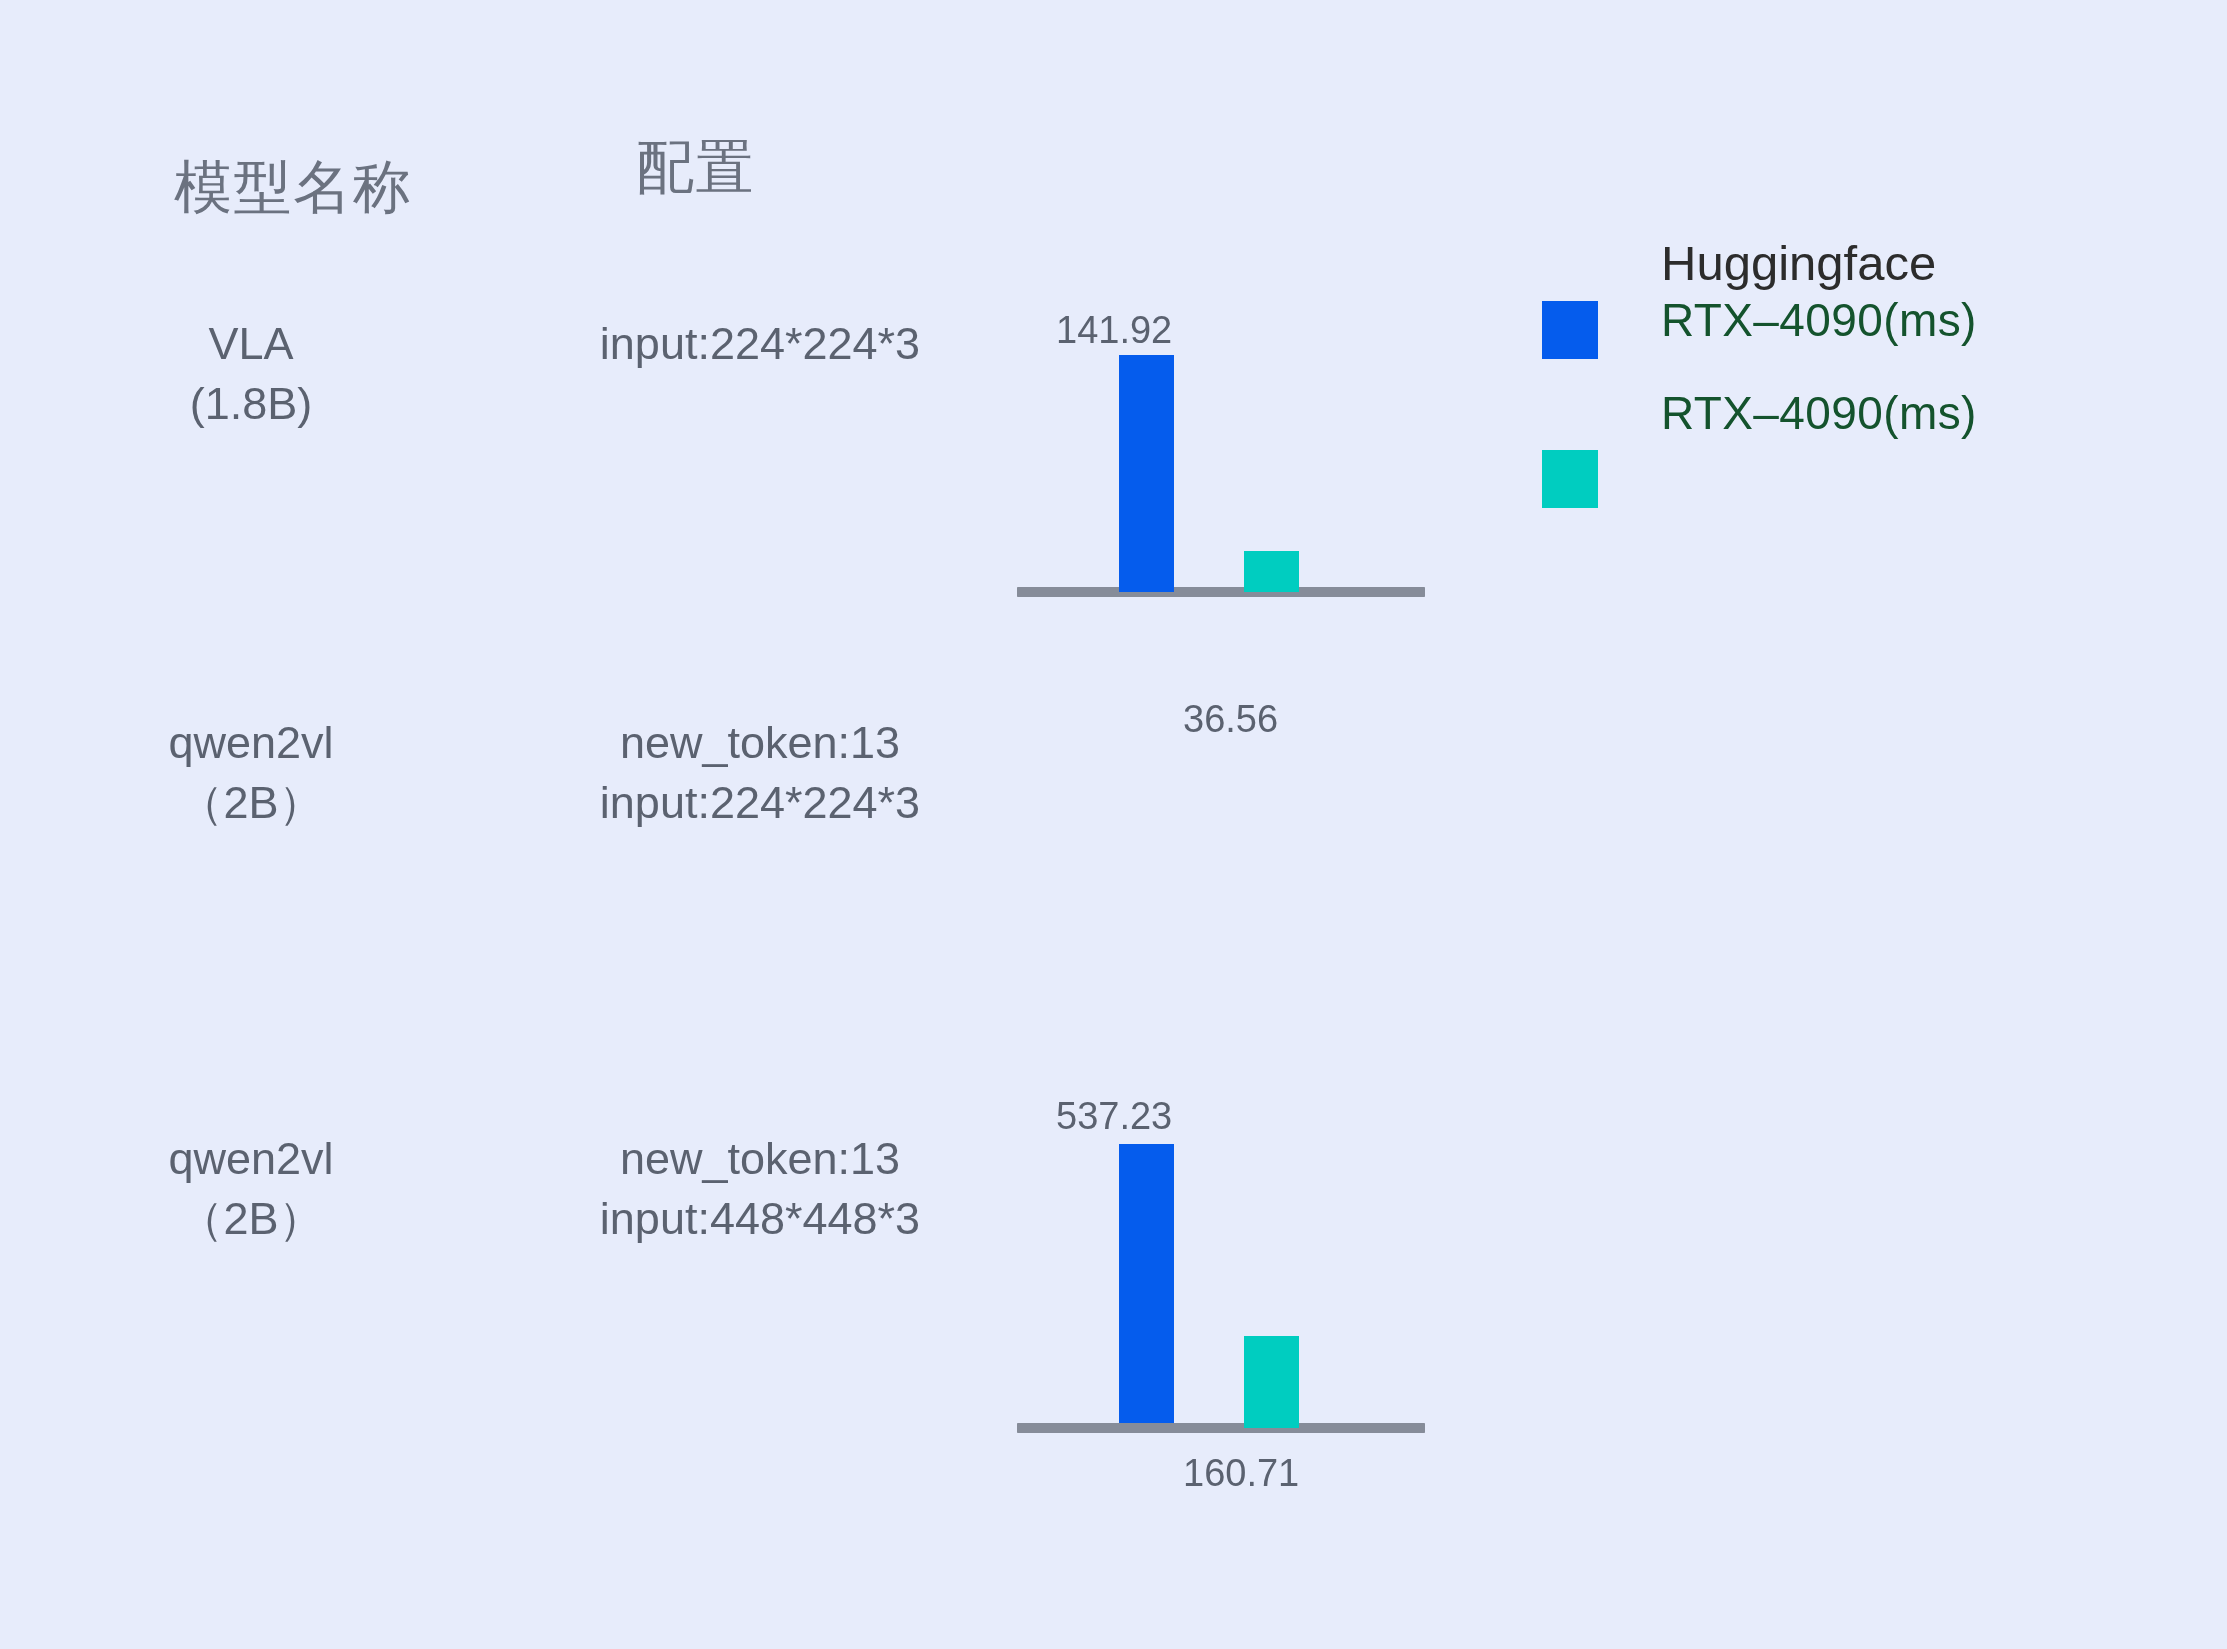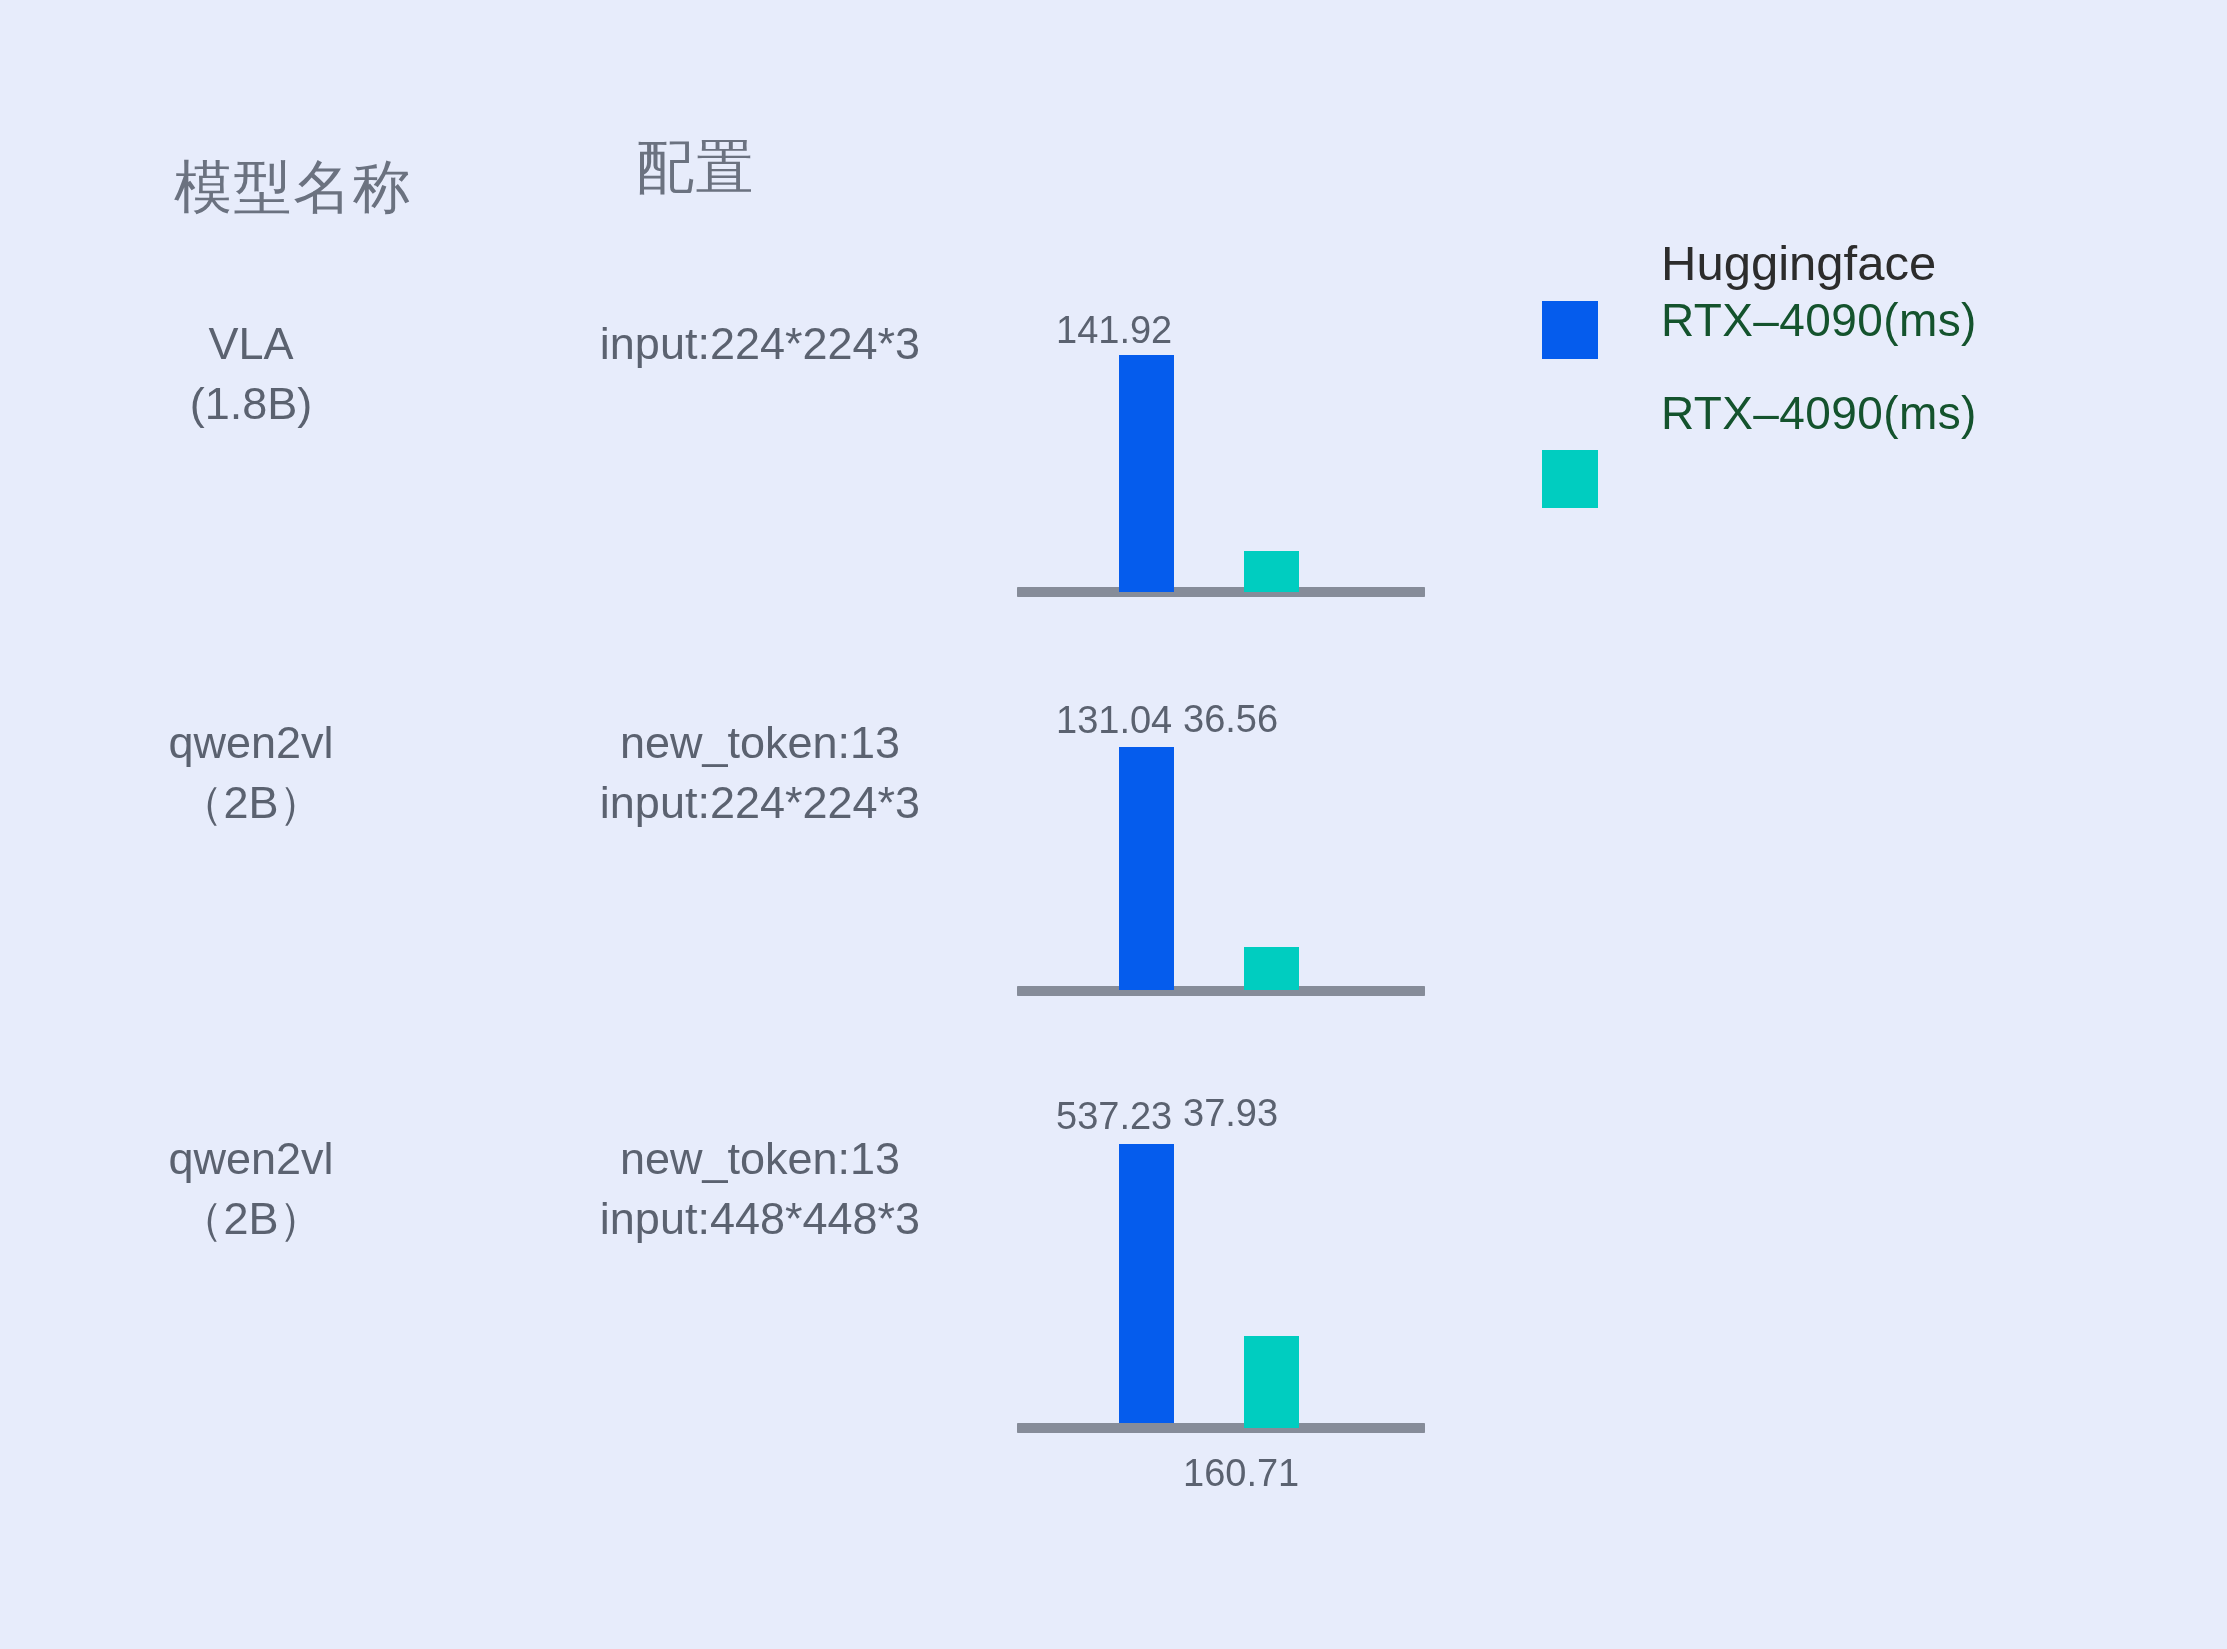--- a/index.html
+++ b/index.html
@@ -151,27 +151,20 @@
 
   <div class="row row-2">
     <div class="cell-model">
       <span class="cell-line">qwen2vl</span>
       <span class="cell-line">（2B）</span>
     </div>
     <div class="cell-config">
       <span class="cell-line">new_token:13</span>
       <span class="cell-line">input:224*224*3</span>
     </div>
-    <div class="plot">
-      <div class="axis-line" style="top: 273px;"></div>
-      <div class="bar bar-hf" style="left: 102px; width: 55px; height: 243px; top: 34px; bottom: auto;"></div>
-      <div class="bar bar-gs" style="left: 227px; width: 55px; height: 43px; top: 234px; bottom: auto;"></div>
-      <div class="bar-value" style="left: 39px; top: -14px;">131.04</div>
-      <div class="bar-value" style="left: 166px; top: 379px;">37.93</div>
-    </div>
   </div>
 
   <div class="row row-3">
     <div class="cell-model">
       <span class="cell-line">qwen2vl</span>
       <span class="cell-line">（2B）</span>
     </div>
     <div class="cell-config">
       <span class="cell-line">new_token:13</span>
       <span class="cell-line">input:448*448*3</span>

